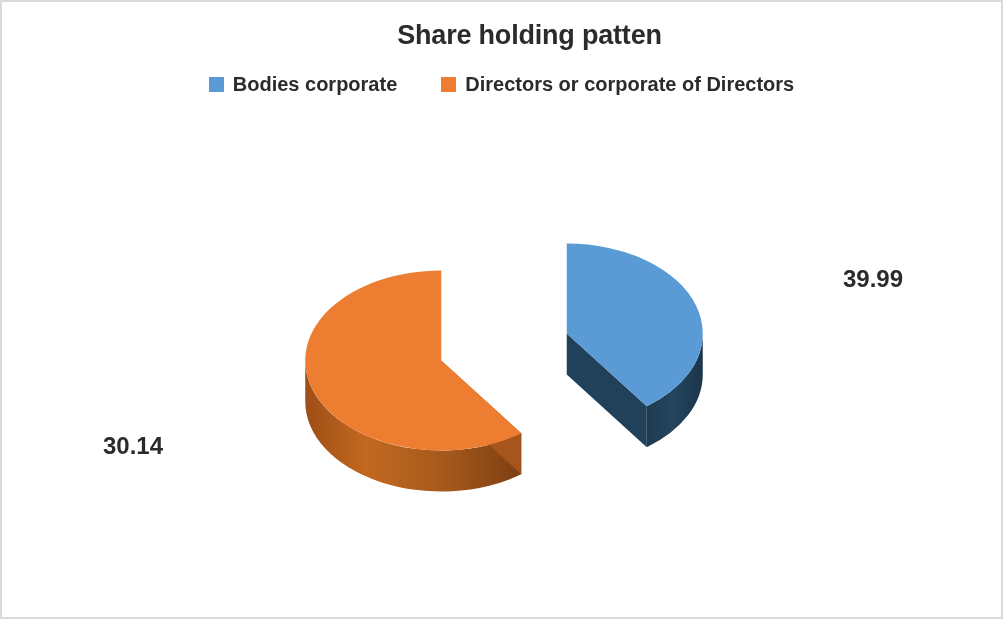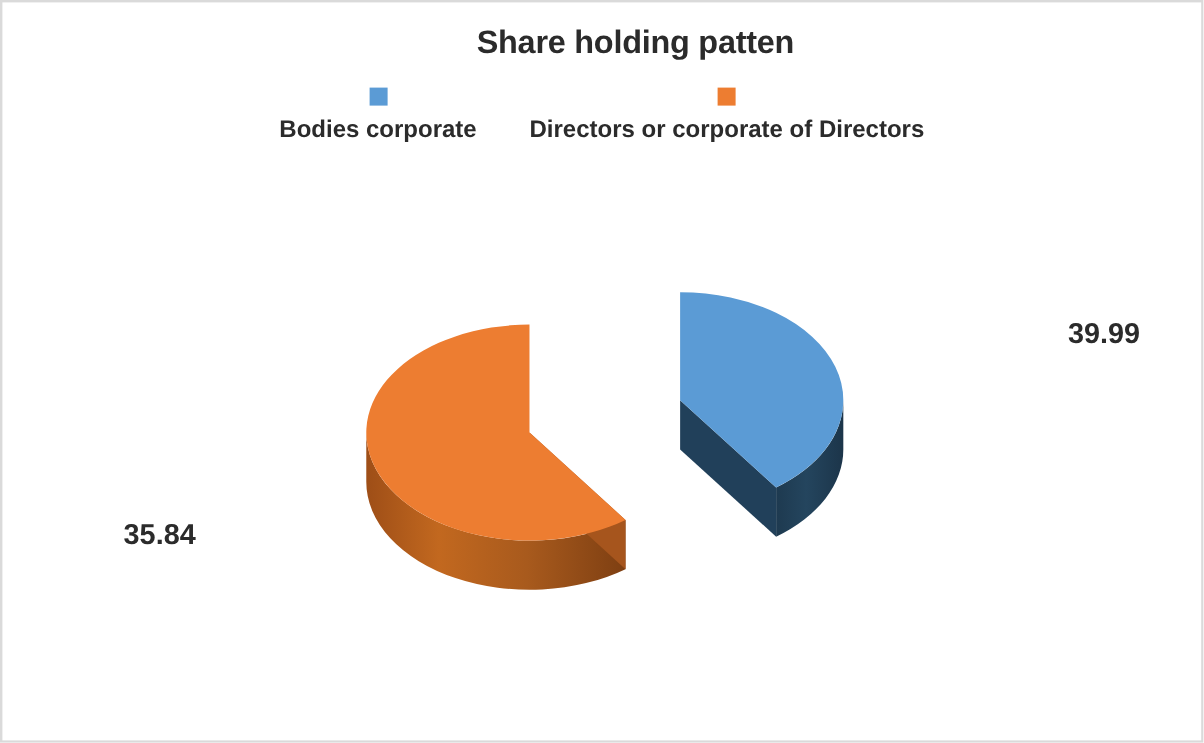--- a/index.html
+++ b/index.html
@@ -39,21 +39,20 @@
     width: 100%;
     display: flex;
     justify-content: center;
     align-items: center;
     gap: 44px;
   }
   .legend-entry {
     display: flex;
     align-items: center;
     gap: 9px;
-    flex-direction: column;
   }
   .legend-swatch {
     width: 15px;
     height: 15px;
     display: inline-block;
     flex: 0 0 auto;
   }
   .legend-label {
     font-size: 20px;
     font-weight: bold;
@@ -66,21 +65,21 @@
     top: 0;
   }
   .data-label {
     position: absolute;
     font-size: 24px;
     font-weight: bold;
     color: #2b2b2b;
     white-space: nowrap;
   }
   #data-label-blue {
-    left: 888px;
+    left: 841px;
     top: 263px;
   }
   #data-label-orange {
     left: 101px;
     top: 430px;
   }
 </style>
 </head>
 <body>
 
@@ -132,15 +131,15 @@
       <path fill="url(#blueSideGrad)" d="M 700.7633196615957 331.4901792038048 A 136 90 0 0 1 644.7712297597539 404.2684558543689 L 644.7712297597539 445.2684558543689 A 136 90 0 0 0 700.7633196615957 372.4901792038048 Z"></path>
 
       <path fill="#21405A" d=" M 564.7633196615957 331.4901792038048 L 644.7712297597539 404.2684558543689 L 644.7712297597539 445.2684558543689 L 564.7633196615957 372.4901792038048 Z"></path>
 
       <path fill="#5B9BD5" d="M 564.7633196615957 331.4901792038048 L 564.7633196615957 241.49017920380481 A 136 90 0 0 1 644.7712297597539 404.2684558543689 Z"></path>
     </g>
   </svg>
 
   <div class="data-label" id="data-label-blue">39.99</div>
 
-  <div class="data-label" id="data-label-orange">35.84</div>
+  <div class="data-label" id="data-label-orange">30.14</div>
 
 </div>
 
 </body></html>

